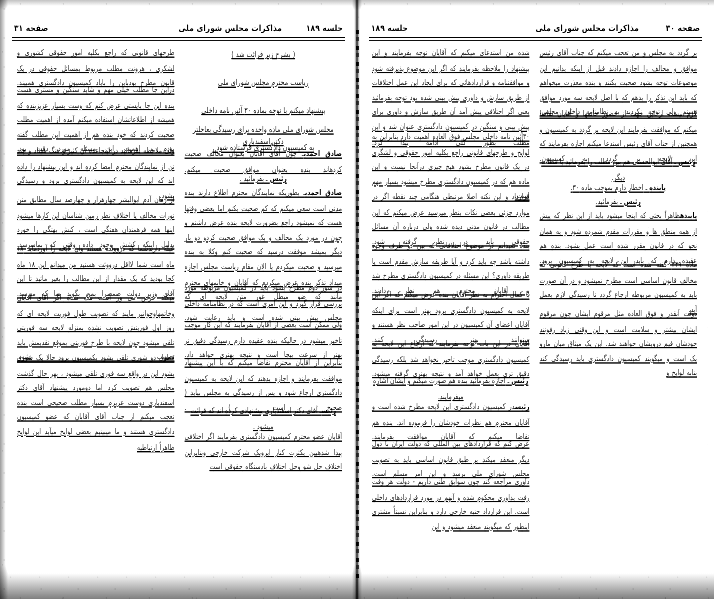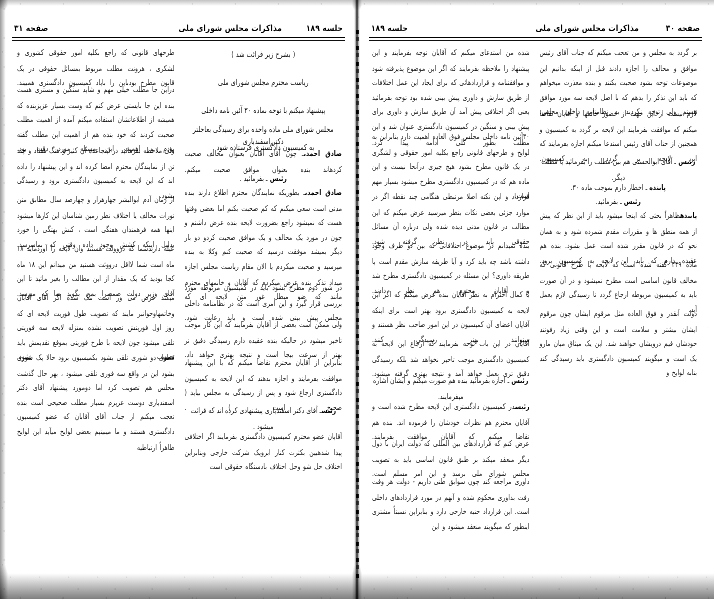--- a/index.html
+++ b/index.html
@@ -68,20 +68,21 @@
     border-top:1.6px solid #1a1a1a;
   }
   .rule.thin{top:40px;border-top:.7px solid #2a2a2a;}
 
   
   .cols{position:absolute;top:45px;bottom:34px;left:10px;right:10px;display:flex;gap:0;}
   .col{
     flex:1 1 0;
     padding:0 5px;
     overflow:hidden;
+    text-decoration:underline;
   }
   #page-left .cols{left:12px;right:10px;}
   #page-right .cols{left:10px;right:12px;}
 
   
   .para{
     font-size:6.1px;
     line-height:11.6px;
     color:#121212;
     text-align:justify;

